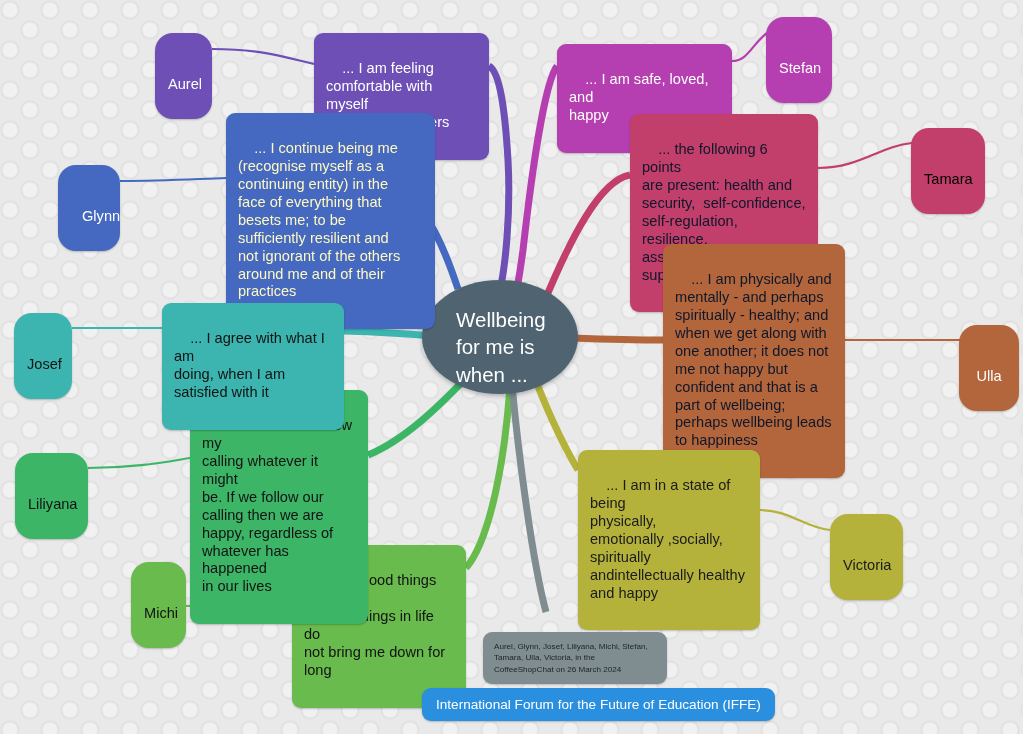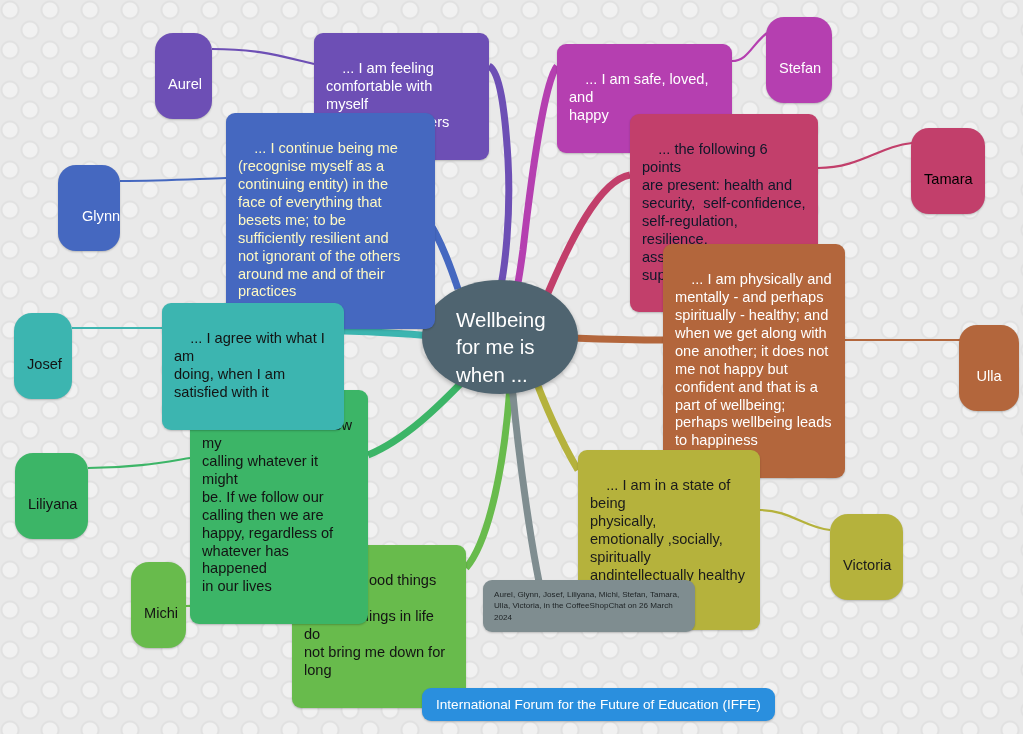--- a/index.html
+++ b/index.html
@@ -166,21 +166,21 @@
 are present: health and
 security,  self-confidence,
 self-regulation, resilience,
 assertiveness and a
 supportive environment</span>
   </div>
 
   <div class="node tag" style="left:959px; top:325px; width:60px; background:#b3663c; color:#ffffff;">
     <span>Ulla</span>
   </div>
-  <div class="node bubble" style="left:663px; top:244px; width:182px; background:#b3663c; color:#ffffff;">
+  <div class="node bubble" style="left:663px; top:244px; width:182px; background:#b3663c; color:#0f172a;">
     <span>... I am physically and
 mentally - and perhaps
 spiritually - healthy; and
 when we get along with
 one another; it does not
 me not happy but
 confident and that is a
 part of wellbeing;
 perhaps wellbeing leads
 to happiness</span>
@@ -223,21 +223,21 @@
 
   <div class="node tag" style="left:14px; top:313px; width:58px; background:#3cb5b0; color:#131313;">
     <span>Josef</span>
   </div>
   <div class="node bubble" style="left:162px; top:303px; width:182px; background:#3cb5b0; color:#131313;">
     <span>... I agree with what I am
 doing, when I am
 satisfied with it</span>
   </div>
 
-  <div class="attrib" style="left:483px; top:580px; width:212px;">
+  <div class="attrib" style="left:483px; top:632px; width:184px;">
     <span>Aurel, Glynn, Josef, Liliyana, Michi, Stefan, Tamara, Ulla, Victoria, in the CoffeeShopChat on 26 March 2024</span>
   </div>
 
   <div class="footer-btn" style="left:422px; top:688px;">
     <span>International Forum for the Future of Education (IFFE)</span>
   </div>
 
 </div>
 
 </body></html>

